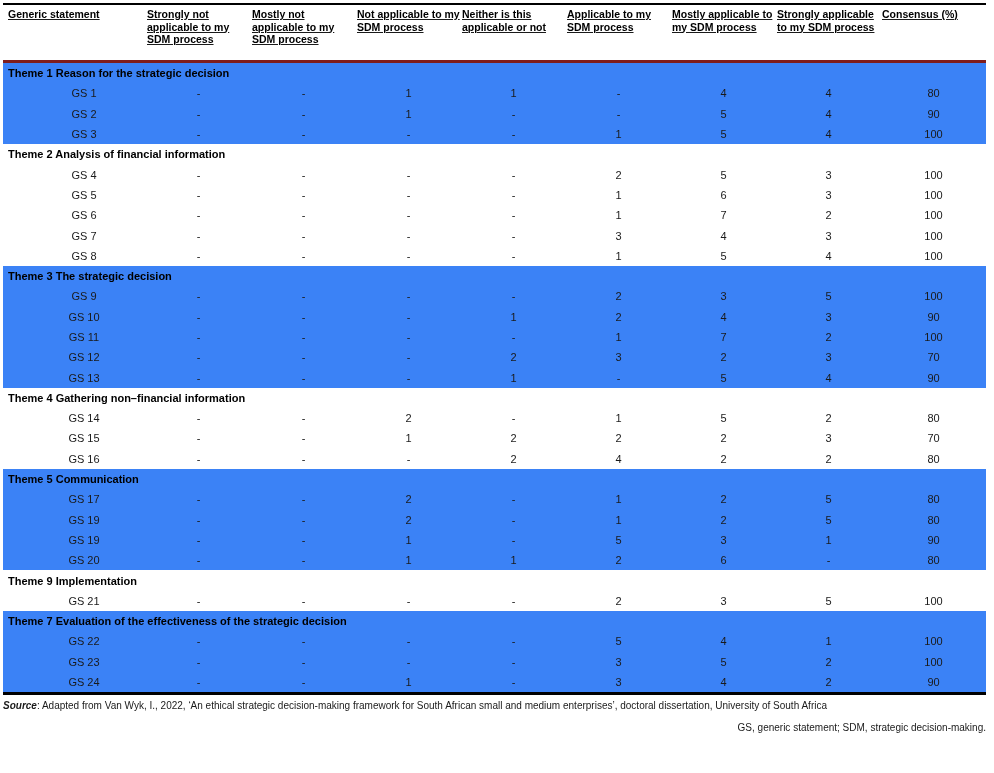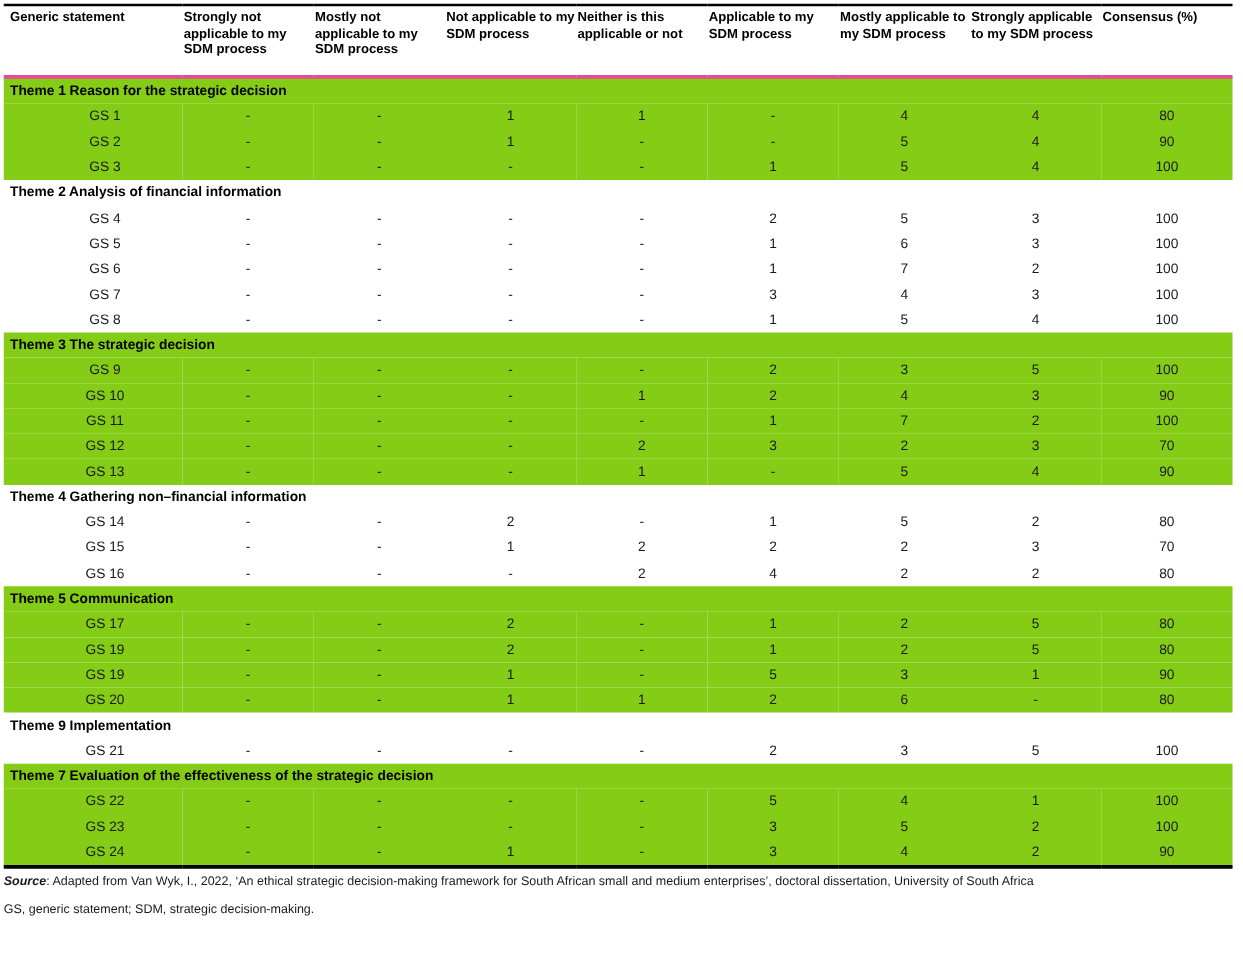--- a/index.html
+++ b/index.html
@@ -8,36 +8,36 @@
     padding: 3px 8px 0 3px; background: #ffffff;
     font-family: "Liberation Sans", sans-serif; color: #1a1a1a;
     overflow: hidden;
   }
   .table-title { font-size: 12px; line-height: 15px; margin: 1px 0 3px 0; color: #000; }
   .table-title .t-label { font-weight: bold; }
   table.findings {
     width: 983px; table-layout: fixed; border-collapse: collapse;
     border-top: 2px solid #000; border-bottom: 3px solid #000;
   }
-  thead tr { border-bottom: 3px solid #ec4899; }
+  thead tr { border-bottom: 3px solid #7f1d1d; text-decoration: underline; }
   th {
     font-size: 10.5px; line-height: 12.5px; font-weight: bold; color: #000;
     vertical-align: top; text-align: left; padding: 3px 1px 6px 1px;
     height: 46px; overflow: hidden;
   }
   th.col-generic { text-align: left; padding-left: 5px; }
   td { font-size: 11px; line-height: 20px; height: 20.3px; padding: 0 1px; vertical-align: middle; }
-  tr.shaded { background: #84cc16; }
+  tr.shaded { background: #3b82f6; }
   td.row-label { text-align: center; padding-left: 20px; }
   td.cell { text-align: center; }
   tr.theme-row td { font-weight: bold; text-align: left; padding-left: 5px; color: #000; }
   .footer { width: 983px; }
   .source-note { font-size: 10px; line-height: 12.5px; text-align: justify; margin: 5px 0 0 0; }
   .source-note .src-label { font-style: italic; font-weight: bold; }
-  .abbrev-note { font-size: 10px; line-height: 12px; margin: 9px 0 0 0; }
+  .abbrev-note { font-size: 10px; line-height: 12px; margin: 9px 0 0 0; text-align: right; }
 </style>
 </head>
 <body>
 
 <div class="page">
 
 
   <table class="findings">
     <colgroup>
       <col style="width:143px">

